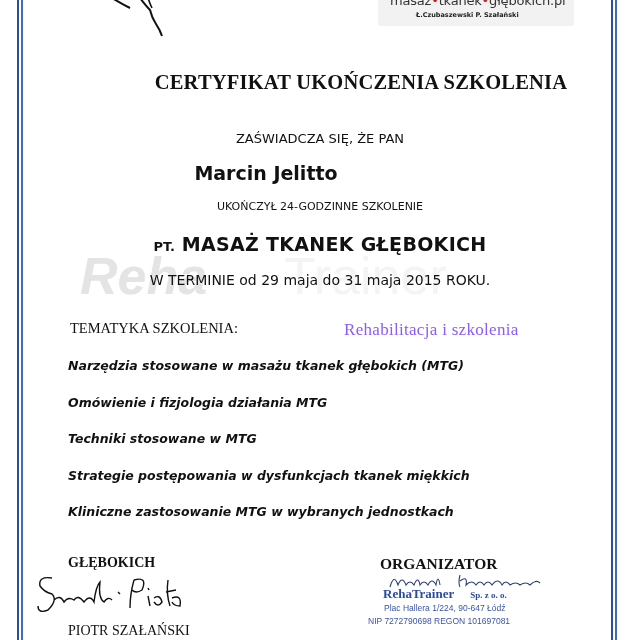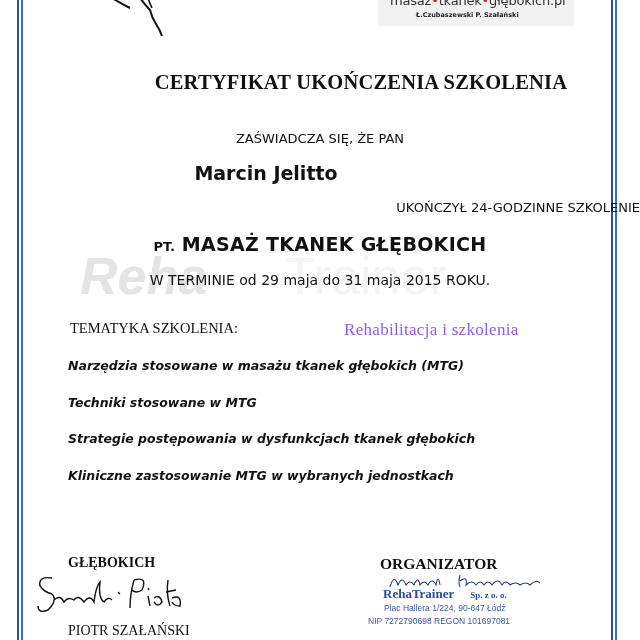--- a/index.html
+++ b/index.html
@@ -12,21 +12,21 @@
   .logo-box { position:absolute; left:378px; top:-8px; width:196px; height:34px; background:#f2f2f2; border-radius:3px; }
   .logo-site { position:absolute; left:390px; top:-7px; font-family:"DejaVu Sans", sans-serif; font-size:13px; color:#333; letter-spacing:-0.2px; white-space:nowrap; }
   .logo-site .dot { color:#c0262c; }
   .logo-authors { position:absolute; left:416px; top:11px; font-size:6.5px; font-weight:bold; color:#222; white-space:nowrap; }
 
   .drawing { position:absolute; left:100px; top:0; }
 
   .title { position:absolute; left:0; width:640px; top:71px; text-align:center; font-family:"Liberation Serif", serif; font-weight:bold; font-size:20.5px; letter-spacing:0.2px;padding-left:41px; }
   .certifies { position:absolute; left:0; width:640px; top:131px; text-align:center; font-size:13px; }
   .name { position:absolute; left:0; width:532px; top:162px; text-align:center; font-size:19px; font-weight:bold; }
-  .completed { position:absolute; left:0; width:640px; top:200px; text-align:right; font-size:13px; }
+  .completed { position:absolute; left:0; width:640px; top:200px; text-align:center; font-size:11px; }
   .course { position:absolute; left:0; width:640px; top:233px; text-align:center; font-size:19px; font-weight:bold; letter-spacing:0.3px; }
   .course .pt { font-size:13px; font-weight:bold; letter-spacing:0; }
   .dates { position:absolute; left:0; width:640px; top:272px; text-align:center; font-size:14px; }
 
   .wm-reha { position:absolute; left:80px; top:246px; font-family:"Liberation Sans", sans-serif; font-style:italic; font-weight:bold; font-size:52px; color:#e4e4e4; z-index:-1; }
   .wm-trainer { position:absolute; left:236px; top:246px; font-family:"Liberation Sans", sans-serif; font-size:52px; color:#f4f4f4; z-index:-1;margin-left:48px; }
   .wm-sub { position:absolute; left:324px; top:320px; font-family:Liberation Serif, serif; font-size:17px; color:#8b5cf6; letter-spacing:0.3px;margin-left:20px; }
 
   .topics-header { position:absolute; left:70px; top:320px; font-family:"Liberation Serif", serif; font-size:14.5px; }
   .topics { position:absolute; left:68px; top:356px; margin:0; padding:0; list-style:none; }
@@ -74,22 +74,23 @@
   <span class="pt">PT.</span>
   <span>MASAŻ TKANEK GŁĘBOKICH</span>
 </div>
 <div class="dates">W TERMINIE od 29 maja do 31 maja 2015 ROKU.</div>
 
 <div class="topics-header">TEMATYKA SZKOLENIA:</div>
 <div class="wm-sub">Rehabilitacja i szkolenia</div>
 
 <ul class="topics">
   <li>Narzędzia stosowane w masażu tkanek głębokich (MTG)</li>
+  <li>Omówienie i fizjologia działania MTG</li>
   <li>Techniki stosowane w MTG</li>
-  <li>Strategie postępowania w dysfunkcjach tkanek głębokich</li>
+  <li>Strategie postępowania w dysfunkcjach tkanek miękkich</li>
   <li>Kliniczne zastosowanie MTG w wybranych jednostkach</li>
 </ul>
 
 <div class="lead-label">GŁĘBOKICH</div>
 <svg class="sig1" width="150" height="50" viewBox="0 0 150 50">
   <path d="M18 6 Q4 4 6 14 Q10 20 18 22 Q24 28 14 38 Q4 42 4 34 M20 28 Q26 22 30 30 Q34 24 40 28 Q44 22 50 30 Q56 22 60 30 Q62 14 66 10 Q64 26 70 30 Q74 24 78 28 M84 20 L86 22 M100 8 Q96 22 96 36 M100 8 Q114 4 108 18 Q102 22 98 18 M114 24 L116 34 M114 16 L115 18 M120 26 Q126 22 128 30 Q124 36 120 30 M134 8 Q132 22 136 34 M132 20 L142 18 M138 26 Q148 22 146 34 Q140 34 138 30" stroke="#111" stroke-width="1.4" fill="none"></path>
 </svg>
 <div class="lead-name">PIOTR SZAŁAŃSKI</div>
 
 <div class="org-label">ORGANIZATOR</div>

